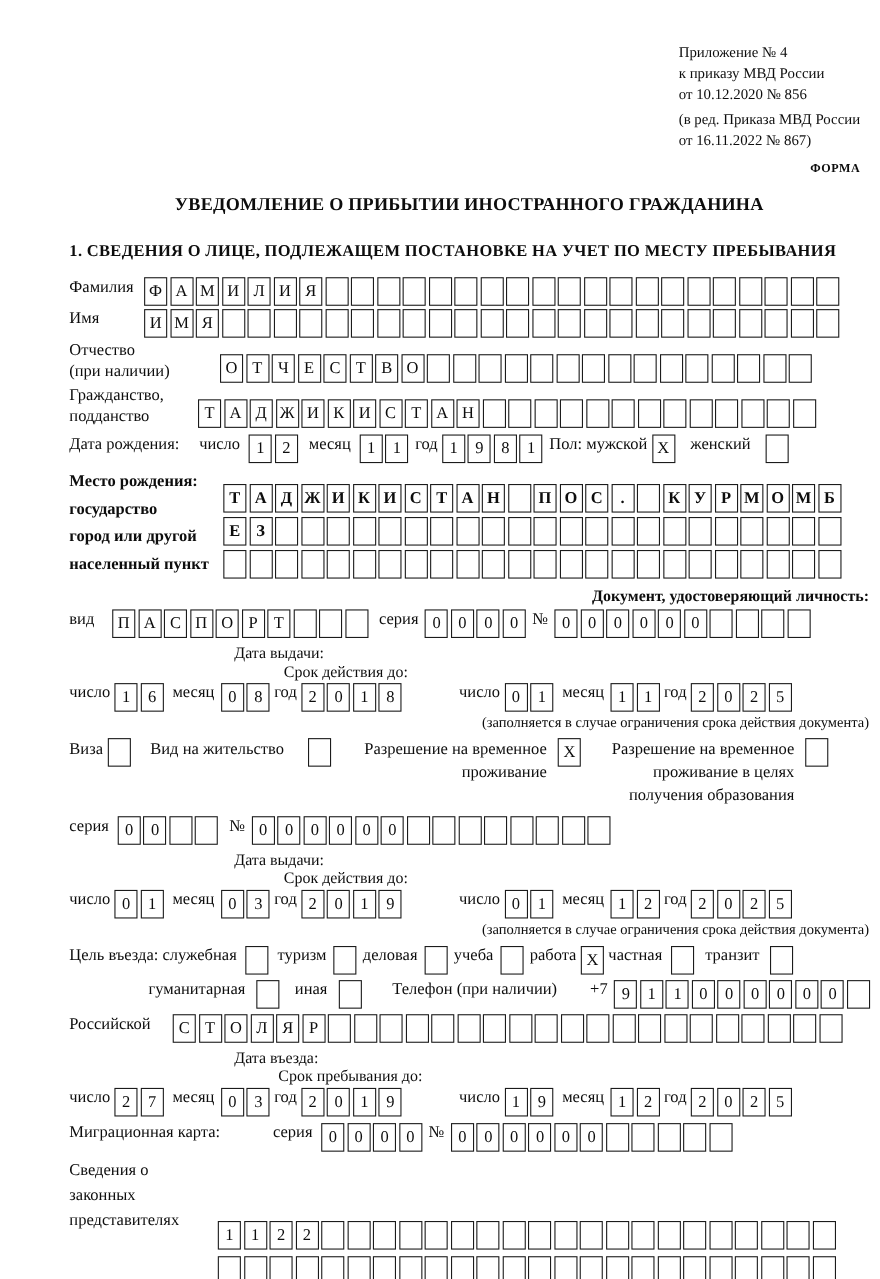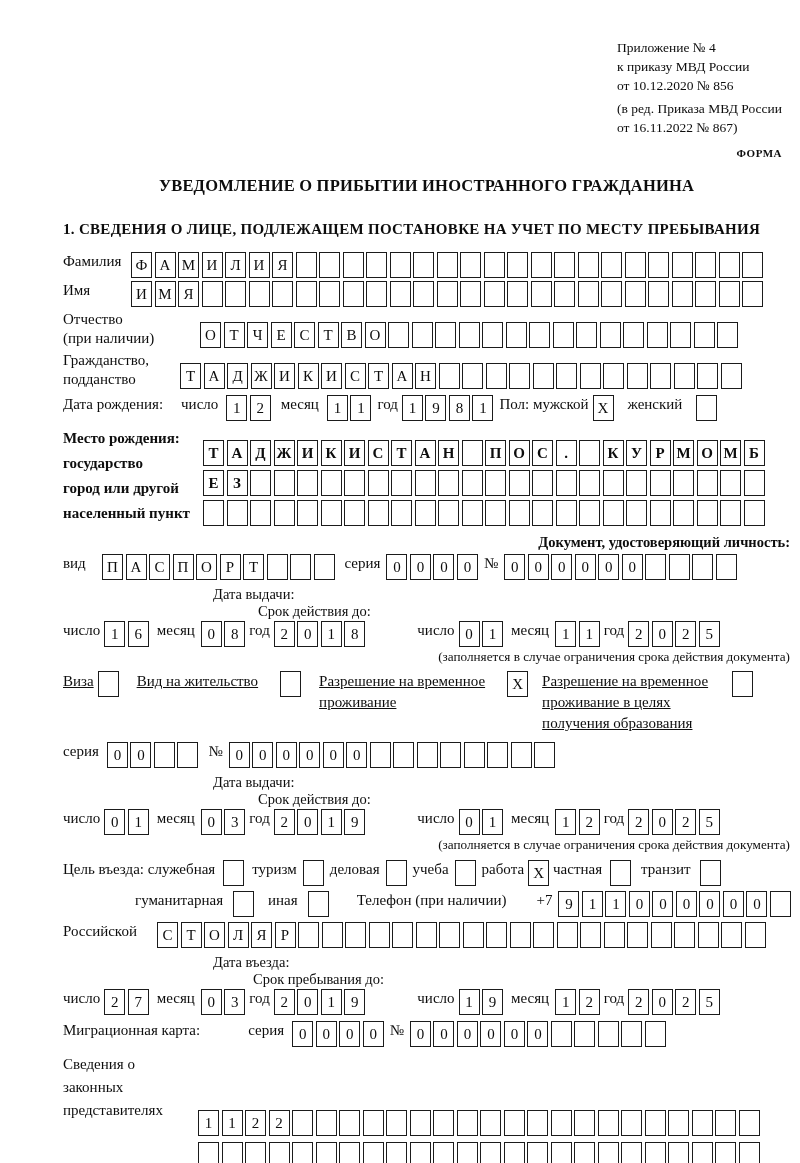--- a/index.html
+++ b/index.html
@@ -30,21 +30,21 @@
 
   .w-surname{width:68px;} .w-patr{width:137px;} .w-cit{width:117px;} .w-birthpl{width:140px;}
   .w-vid{width:39px;} .w-prof{width:94px;}
 
   .center-b{font-weight:bold;text-align:right;font-size:14.5px;margin-top:8px;}
   .hdr-pair{display:flex;font-size:14.5px;margin-top:6px;flex-direction:column;}
   .note-right{text-align:right;font-size:13.2px;margin-top:2px;}
   .plain{margin-top:8px;line-height:22px;}
 
   .opt-row{display:flex;align-items:flex-start;margin-top:6px;}
-  .opt-lab{text-align:left;line-height:21px;flex:none;text-decoration:underline;}
+  .opt-lab{text-align:right;line-height:21px;flex:none;}
 </style>
 </head>
 <body>
 
 <div class="page">
 
   <div class="annex">
     <div>Приложение № 4</div>
     <div>к приказу МВД России</div>
     <div>от 10.12.2020 № 856</div>

